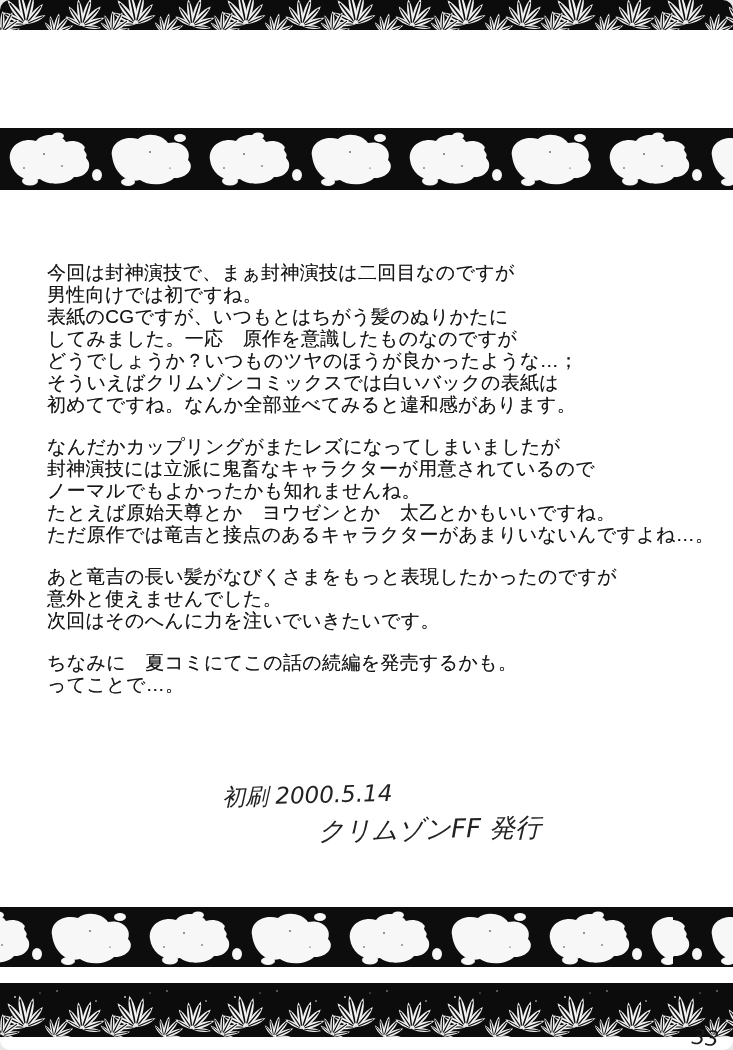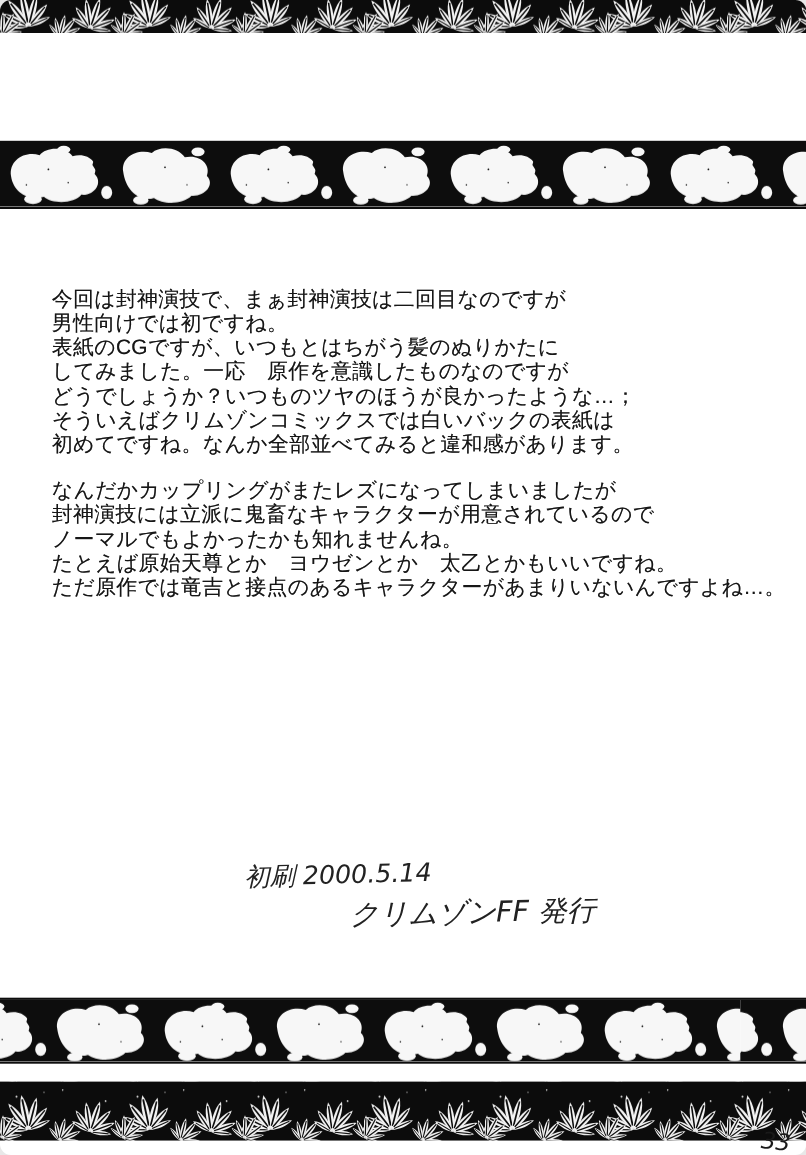--- a/index.html
+++ b/index.html
@@ -120,20 +120,25 @@
 表紙のCGですが、いつもとはちがう髪のぬりかたに
 してみました。一応　原作を意識したものなのですが
 どうでしょうか？いつものツヤのほうが良かったような…；
 そういえばクリムゾンコミックスでは白いバックの表紙は
 初めてですね。なんか全部並べてみると違和感があります。</p>
     <p>なんだかカップリングがまたレズになってしまいましたが
 封神演技には立派に鬼畜なキャラクターが用意されているので
 ノーマルでもよかったかも知れませんね。
 たとえば原始天尊とか　ヨウゼンとか　太乙とかもいいですね。
 ただ原作では竜吉と接点のあるキャラクターがあまりいないんですよね…。</p>
+    <p>あと竜吉の長い髪がなびくさまをもっと表現したかったのですが
+意外と使えませんでした。
+次回はそのへんに力を注いでいきたいです。</p>
+    <p>ちなみに　夏コミにてこの話の続編を発売するかも。
+ってことで…。</p>
   </div>
 
   <div class="handwritten print-note">初刷 2000.5.14</div>
   <div class="handwritten publisher">クリムゾンFF 発行</div>
 
   <div class="band band-framed" style="top:907px;height:60px;">
     <svg width="733" height="56">
       <rect width="733" height="56" fill="url(#blobPattern)" transform="translate(-60,0)"></rect>
       <rect x="673" width="120" height="56" fill="url(#blobPattern)"></rect>
     </svg>

